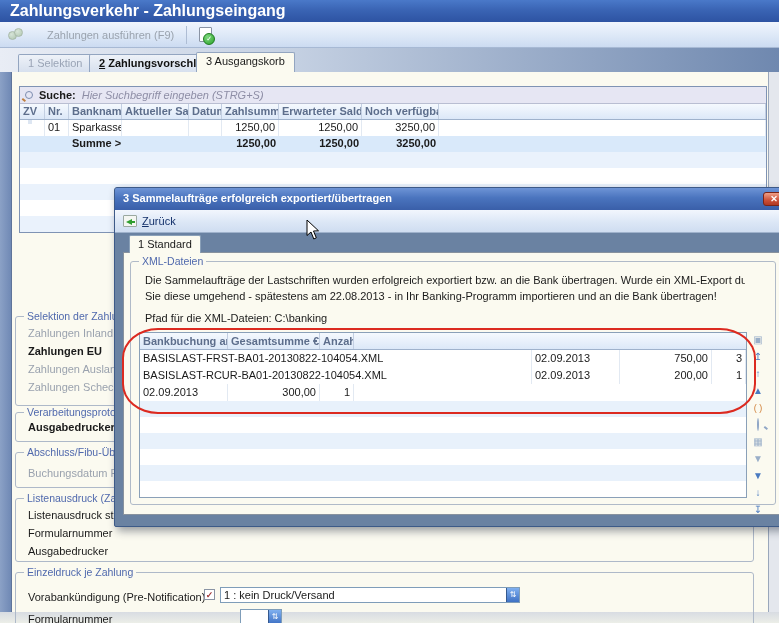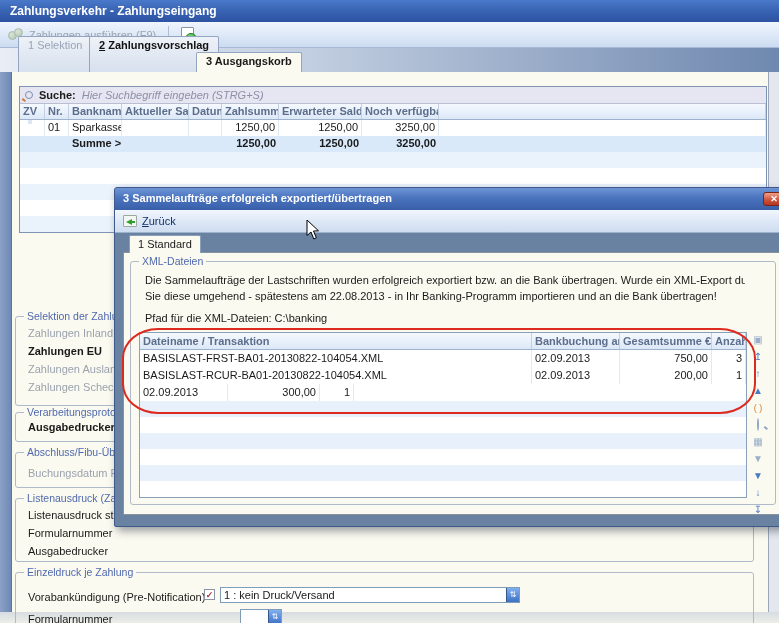--- a/index.html
+++ b/index.html
@@ -3,45 +3,45 @@
 <meta charset="utf-8">
 <style>
   * { margin:0; padding:0; box-sizing:border-box; }
   html,body { width:779px; height:623px; overflow:hidden;
     font-family:"Liberation Sans", sans-serif; font-size:11px; color:#1a1a1a;
     background:#e9e9e2; }
 
   
   #titlebar { position:absolute; left:0; top:0; width:779px; height:22px;
     background:linear-gradient(180deg,#4a79c9 0%,#3a64b4 45%,#2d53a2 100%);
-    color:#fff; font-weight:bold; font-size:12px; line-height:22px; padding-left:10px; }
+    color:#fff; font-weight:bold; font-size:16px; line-height:22px; padding-left:10px; }
   #main-toolbar { position:absolute; left:0; top:22px; width:779px; height:26px;
     background:linear-gradient(180deg,#f0f5fd 0%,#dde8f7 55%,#ccdbf1 100%);
     border-bottom:1px solid #a7b9d4; display:flex; align-items:center; }
-  .tbtn { display:flex; align-items:center; gap:5px; padding:2px 8px; height:22px; border-radius:2px; }
+  .tbtn { display:flex; align-items:center; gap:23px; padding:2px 8px; height:22px; border-radius:2px; }
   .tbtn.disabled { color:#9aa3ae; }
   .tsep { width:1px; height:18px; background:#aebdd4; margin:0 4px; }
   .icon-coins { width:16px; height:14px; position:relative; opacity:.55; }
   .icon-coins i { position:absolute; width:9px; height:9px; border-radius:50%;
     background:radial-gradient(circle at 35% 35%, #cfe0c0, #8fae78); border:1px solid #7d936b; }
   .icon-coins i:nth-child(1){ left:0; top:3px; } .icon-coins i:nth-child(2){ left:6px; top:0; }
   .icon-doc { width:13px; height:15px; background:#fff; border:1px solid #8a94a4; position:relative; border-radius:1px; }
   .icon-doc::after { content:"✓"; position:absolute; right:-4px; bottom:-4px; width:10px; height:10px;
     background:radial-gradient(circle at 35% 30%, #7ed87e, #2ba32b); border:1px solid #1d7c1d; border-radius:50%;
     color:#fff; font-size:7px; line-height:10px; text-align:center; }
 
   
   #tabband { position:absolute; left:0; top:48px; width:779px; height:24px;
     background:linear-gradient(90deg,#e9edf5 0%,#c4d0e2 38%,#6f88af 100%); }
-  .tab { position:absolute; bottom:0; height:36px; line-height:17px; padding:0 9px;
+  .tab { position:absolute; bottom:0; height:18px; line-height:17px; padding:0 9px;
     border:1px solid #93a5c0; border-bottom:none; border-radius:2px 2px 0 0;
     background:linear-gradient(180deg,#eef2f8,#d7e0ee); white-space:nowrap; }
   .tab.inactive1 { left:18px; color:#9aa4b6; }
   .tab.inactive2 { left:89px; font-weight:bold; color:#111; }
-  .tab.active { left:196px; background:#fbfaf0; height:20px; font-weight:bold; z-index:2; }
+  .tab.active { left:196px; background:#fbfaf0; height:20px; font-weight:normal; z-index:2; }
   .hotkey { text-decoration:underline; }
 
   
   #left-strip { position:absolute; left:0; top:72px; width:11px; height:540px;
     background:linear-gradient(90deg,#8ba1c6,#7089b5); border-right:1px solid #4f6globalka; }
   #content { position:absolute; left:11px; top:72px; width:757px; height:540px;
     background:#fbfaf0; border-left:1px solid #5f749a; }
   #right-strip { position:absolute; left:768px; top:72px; width:11px; height:540px;
     background:#e4e7ed; border-left:1px solid #9aa7bb; }
   #bottom-strip { position:absolute; left:0; top:612px; width:779px; height:11px;
@@ -260,21 +260,20 @@
   <div id="dlg-tab">1 Standard</div>
   <div id="dlg-panel">
     <div id="dlg-group">
       <span class="legend">XML-Dateien</span>
       <div class="dlg-line" style="top:12px;">Die Sammelaufträge der Lastschriften wurden erfolgreich exportiert bzw. an die Bank übertragen.  Wurde ein XML-Export durchgeführt, müssen</div>
       <div class="dlg-line" style="top:28px;">Sie diese umgehend - spätestens am 22.08.2013 - in Ihr Banking-Programm importieren und an die Bank übertragen!</div>
       <div class="dlg-line" style="top:50px;">Pfad für die XML-Dateien: C:\banking</div>
 
       <div id="file-table">
         <div class="trow th">
-          <div class="cell d-name">Dateiname / Transaktion</div>
           <div class="cell d-date">Bankbuchung am</div>
           <div class="cell d-sum num">Gesamtsumme €</div>
           <div class="cell d-cnt">Anzah</div>
         </div>
         <div class="trow drow">
           <div class="cell d-name">BASISLAST-FRST-BA01-20130822-104054.XML</div>
           <div class="cell d-date">02.09.2013</div>
           <div class="cell d-sum num">750,00</div>
           <div class="cell d-cnt num">3</div>
         </div>

